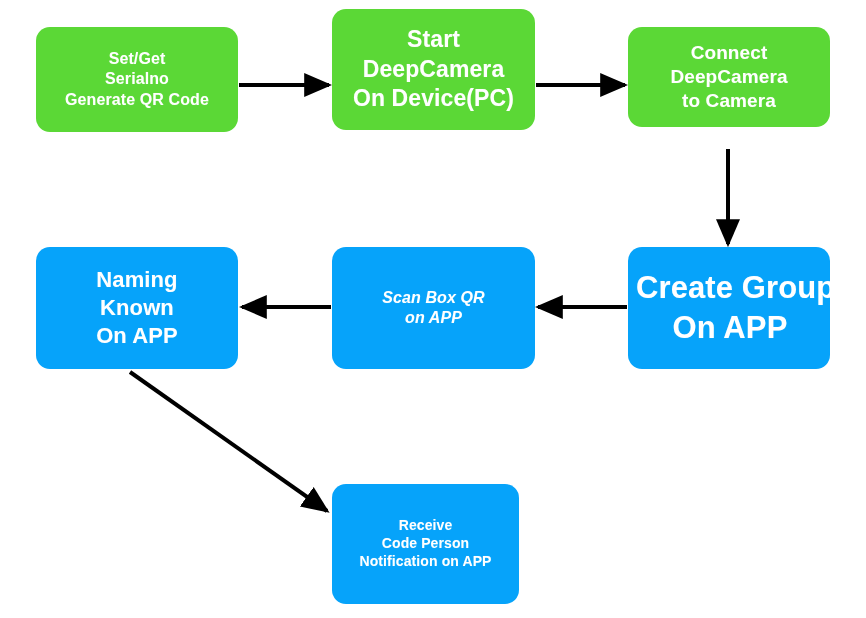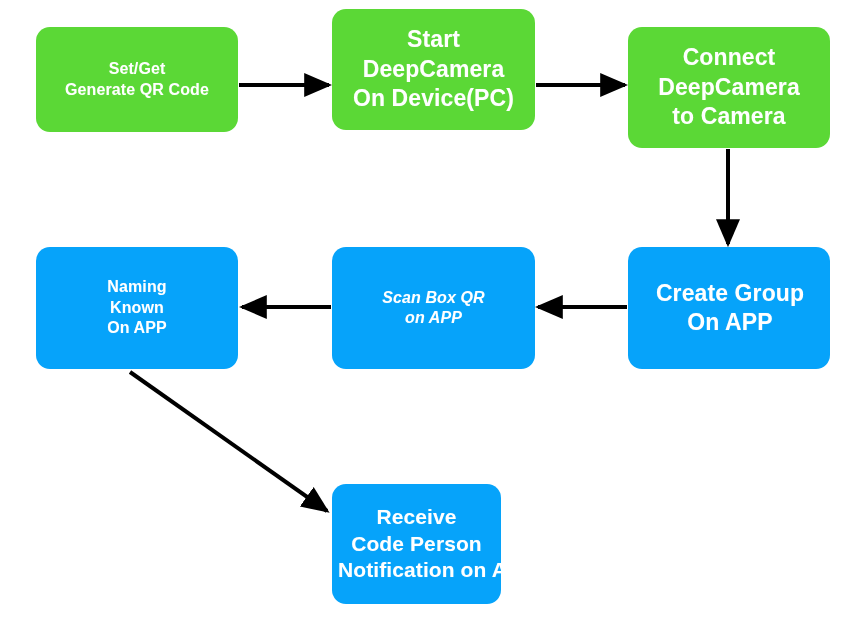--- a/index.html
+++ b/index.html
@@ -40,27 +40,27 @@
   .node .line {
     display: block;
     white-space: nowrap;
   }
   .green { background: #5bd836; }
   .blue  { background: #06a3fa; }
 
   
   #node-serialno      { left: 36px;  top: 27px;  width: 202px; height: 105px; font-size: 16px; }
   #node-start-deep    { left: 332px; top: 9px;  width: 203px; height: 121px; font-size: 23px; }
-  #node-connect-deep  { left: 628px; top: 27px;  width: 202px; height: 121px; font-size: 23px; }
+  #node-connect-deep  { left: 628px; top: 27px;  width: 202px; height: 100px; font-size: 19px; }
 
-  #node-naming        { left: 36px;  top: 247px; width: 202px; height: 122px; font-size: 16px; }
+  #node-naming        { left: 36px;  top: 247px; width: 202px; height: 122px; font-size: 22px; }
   #node-scan-qr       { left: 332px; top: 247px; width: 203px; height: 122px; font-size: 16px; font-style: italic; }
-  #node-create-group  { left: 628px; top: 247px; width: 202px; height: 122px; font-size: 23px; padding-left: 8px; }
+  #node-create-group  { left: 628px; top: 247px; width: 202px; height: 122px; font-size: 31px; padding-left: 8px; }
 
-  #node-receive-notif { left: 332px; top: 484px; width: 169px; height: 120px; font-size: 21px; }
+  #node-receive-notif { left: 332px; top: 484px; width: 187px; height: 120px; font-size: 14px; }
 
   #edges {
     position: absolute;
     left: 0;
     top: 0;
     width: 866px;
     height: 618px;
     pointer-events: none;
   }
 </style>
@@ -85,20 +85,21 @@
     <line x1="627" y1="307" x2="538" y2="307" stroke="#000000" stroke-width="4" marker-end="url(#arrowhead)"></line>
 
     <line x1="331" y1="307" x2="242" y2="307" stroke="#000000" stroke-width="4" marker-end="url(#arrowhead)"></line>
 
     <line x1="130" y1="372" x2="327" y2="511" stroke="#000000" stroke-width="4" marker-end="url(#arrowhead)"></line>
   </svg>
 
   <div class="node green" id="node-serialno">
     <span class="lines">
       <span class="line">Set/Get</span>
+      <span class="line">Serialno</span>
       <span class="line">Generate QR Code</span>
     </span>
   </div>
 
   <div class="node green" id="node-start-deep">
     <span class="lines">
       <span class="line">Start</span>
       <span class="line">DeepCamera</span>
       <span class="line">On Device(PC)</span>
     </span>

